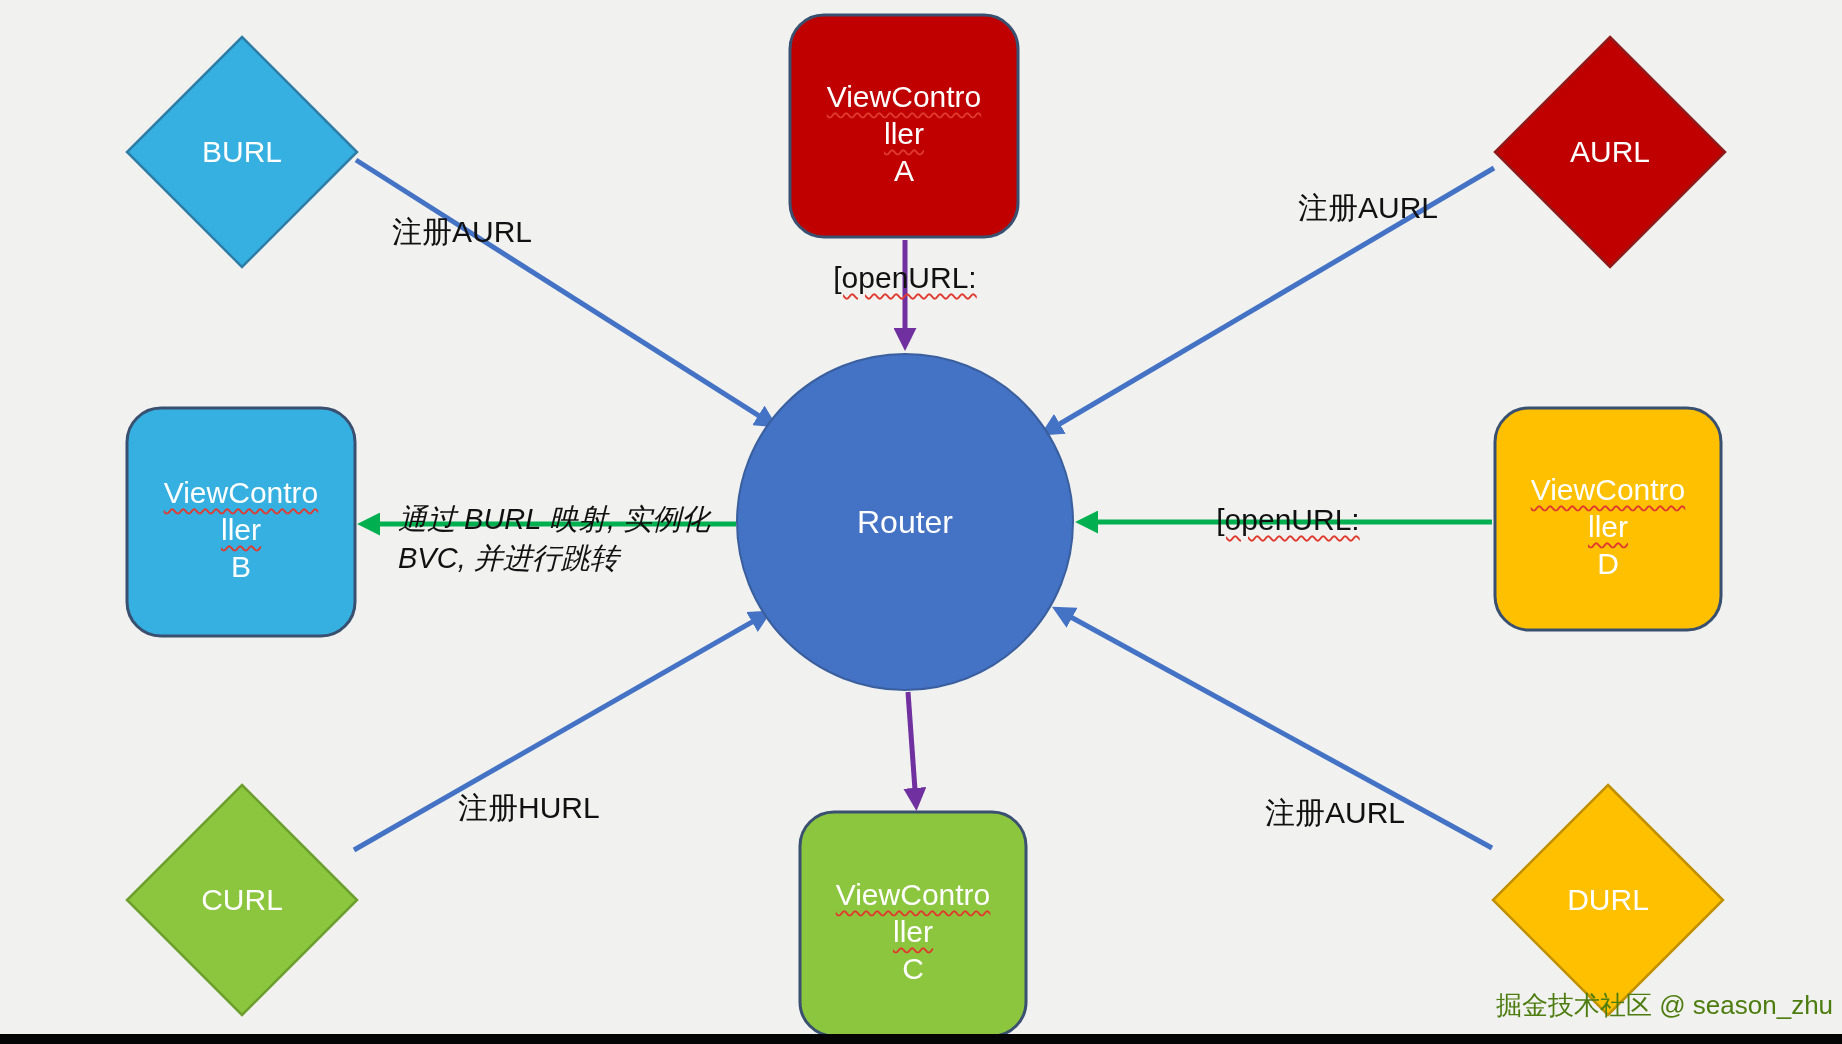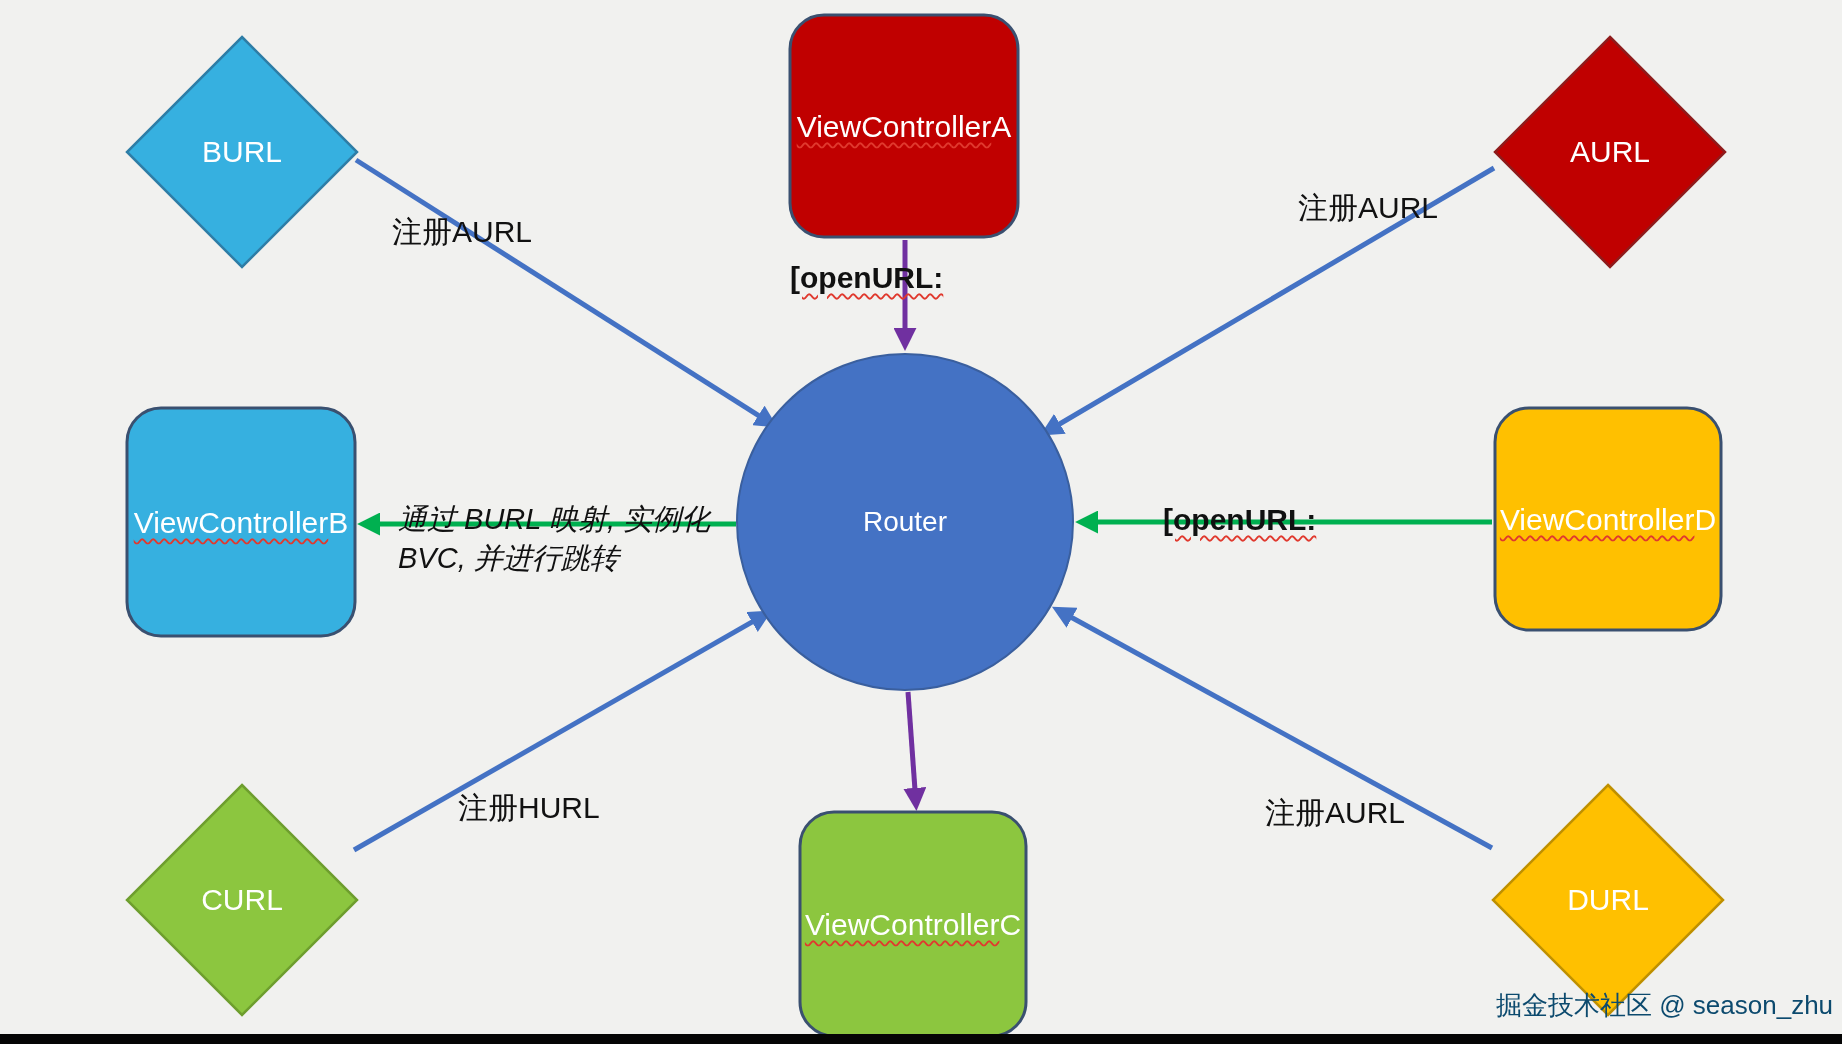--- a/index.html
+++ b/index.html
@@ -9,26 +9,26 @@
   .edge{stroke-width:5;fill:none;}
   .shape{stroke-width:2.5;}
   .rect-node{stroke:#3a5070;stroke-width:3;}
   .stroke-blue{stroke:#2e7da6;}
   .stroke-red{stroke:#8e1b1b;}
   .stroke-green{stroke:#6e9e2e;}
   .stroke-yellow{stroke:#bf9000;}
   .router-circle{stroke:#3a5f9e;stroke-width:2;}
   .overlay-label{position:absolute;color:#111;font-size:30px;white-space:nowrap;}
   .shape-label{position:absolute;display:flex;align-items:center;justify-content:center;color:#fff;font-size:30px;text-align:center;}
-  .vc-label{flex-direction:row;line-height:37px;}
-  .router-label{font-size:28px;}
+  .vc-label{flex-direction:column;line-height:37px;margin-top:7px;}
+  .router-label{font-size:32px;}
   .squiggle{text-decoration-line:underline;text-decoration-style:wavy;text-decoration-color:#e0392e;text-decoration-thickness:2px;text-underline-offset:5px;}
-  .center-text{text-align:left;line-height:40px;font-weight:bold;}
+  .center-text{text-align:center;line-height:40px;}
   .wrap-label{white-space:normal;line-height:39px;font-size:29px;font-style:italic;}
-  .watermark{position:absolute;font-size:26px;color:#0c4a6e;white-space:nowrap;}
+  .watermark{position:absolute;font-size:26px;color:#4d7c0f;white-space:nowrap;}
   .bottom-bar{position:absolute;left:0;bottom:0;width:100%;height:10px;background:#050505;}
 </style>
 </head>
 <body>
 
 <div class="stage">
 
   <svg class="diagram-svg" viewBox="0 0 1842 1044">
     <defs>
       <marker id="arr-blue" viewBox="0 0 10 10" refX="7" refY="5" markerWidth="4.6" markerHeight="4.6" orient="auto">

